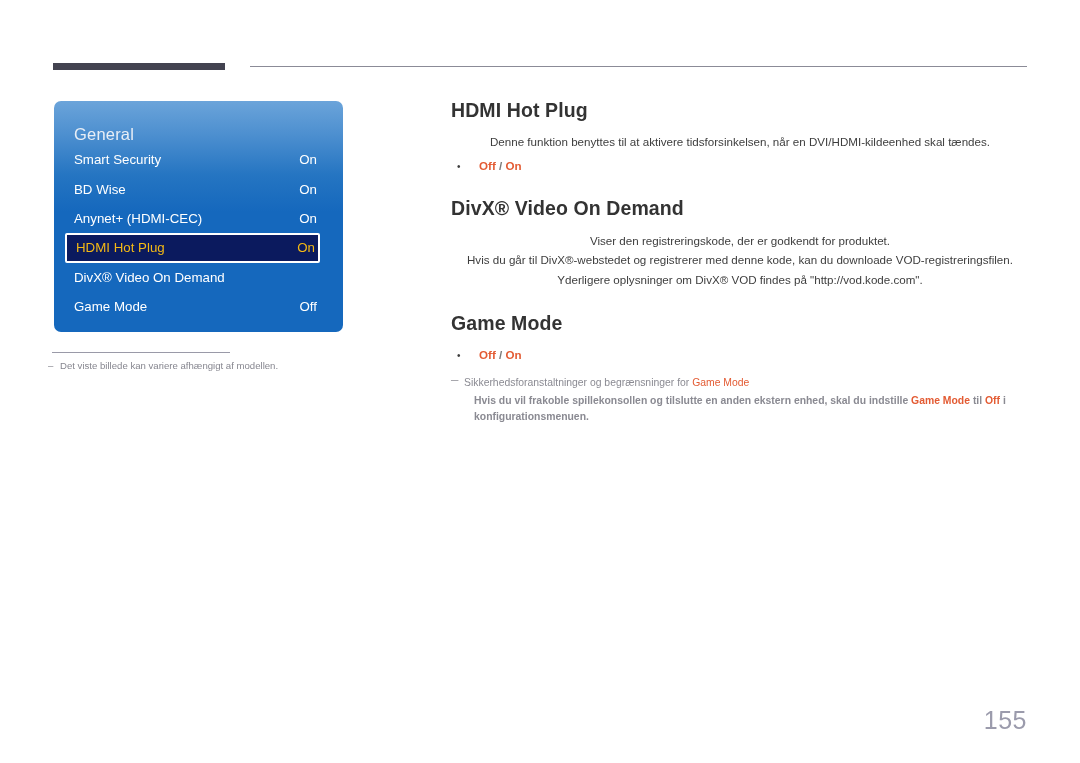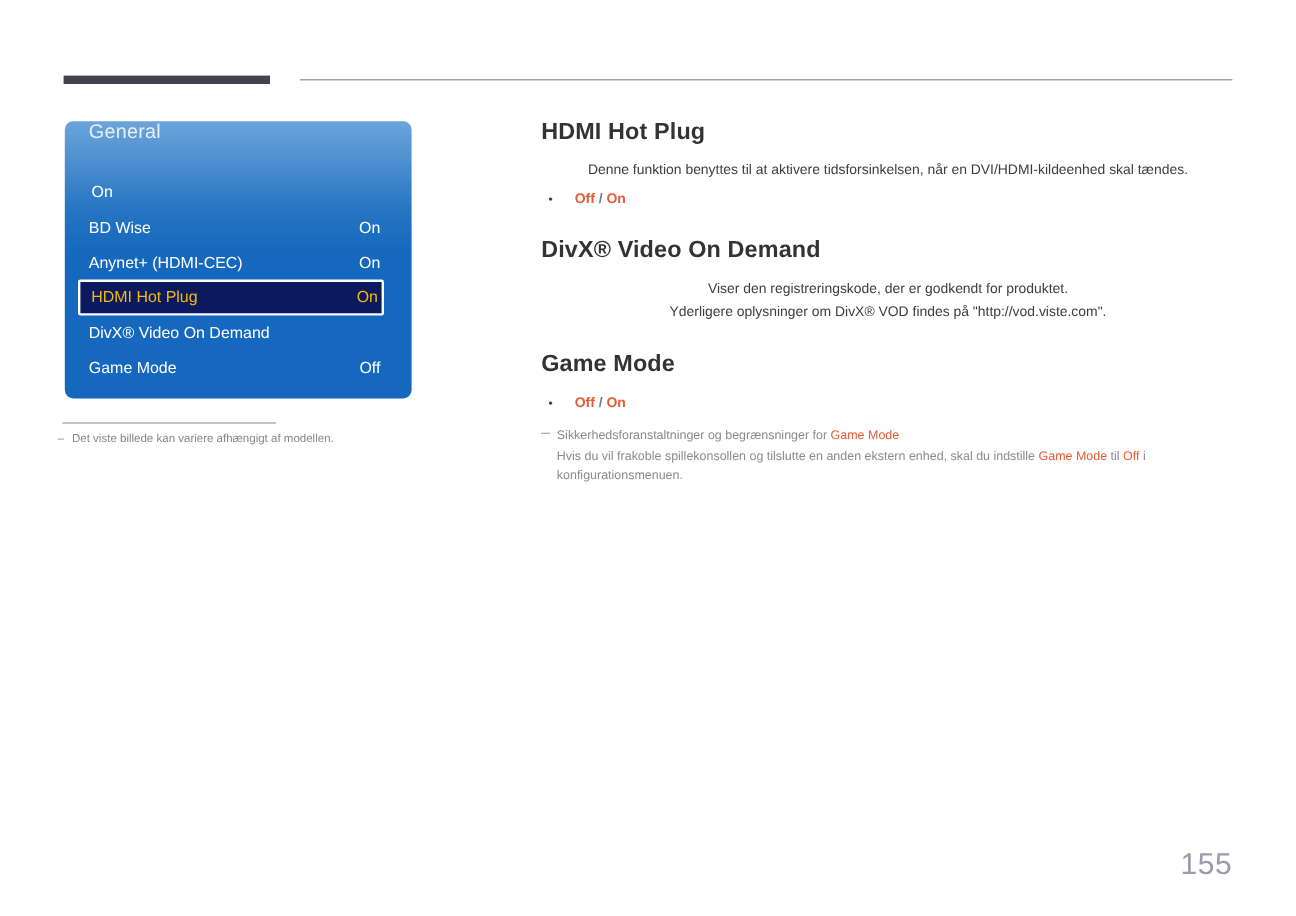--- a/index.html
+++ b/index.html
@@ -54,21 +54,21 @@
                 #4e90d0 14%,
                 #2575c2 32%,
                 #1568bd 48%,
                 #1568bd 100%);
     box-shadow: 0 0 0 0 rgba(0,0,0,0);
     overflow: hidden;
   }
   .osd-title {
     position: absolute;
     left: 20px;
-    top: 0;
+    top: 24px;
     font-size: 16.5px;
     color: #e8eef6;
     letter-spacing: .2px;
   }
   .osd-rows {
     position: absolute;
     left: 0;
     top: 44px;
     width: 100%;
   }
@@ -189,25 +189,26 @@
     line-height: 1.5;
   }
   .caution-dash {
     flex: 0 0 auto;
     width: 13px;
     color: #8a8a92;
     font-size: 10.4px;
     line-height: 1.1;
   }
   .caution-body {
-    margin: 2px 0 0 13px;
+    margin: 2px 0 0 23px;
     font-size: 10.4px;
     color: #8a8a92;
     line-height: 1.52;
     max-width: 548px;
+    font-weight: bold;
   }
   .caution .hl { color: #e35b33; }
 
   
   .page-number {
     position: absolute;
     right: 53px;
     top: 706px;
     font-size: 25px;
     color: #9b9bac;
@@ -220,20 +221,21 @@
 <div class="page-header">
   <div class="bar-thick"></div>
   <div class="bar-thin"></div>
 </div>
 
 <div class="osd-panel">
   <div class="osd-title">General</div>
   <div class="osd-rows">
 
     <div class="osd-row">
+      <span class="label">Smart Security</span>
       <span class="value">On</span>
     </div>
 
     <div class="osd-row">
       <span class="label">BD Wise</span>
       <span class="value">On</span>
     </div>
 
     <div class="osd-row">
       <span class="label">Anynet+ (HDMI-CEC)</span>
@@ -273,21 +275,22 @@
     <p class="body-p">Denne funktion benyttes til at aktivere tidsforsinkelsen, når en DVI/HDMI-kildeenhed skal tændes.</p>
     <div class="bullet-row">
       <span class="bullet-dot">•</span>
       <span class="bullet-text"><span class="hl">Off</span><span class="sep"> / </span><span class="hl">On</span></span>
     </div>
   </div>
 
   <div class="sec-block">
     <h2 class="sec-h">DivX® Video On Demand</h2>
     <p class="body-p">Viser den registreringskode, der er godkendt for produktet.</p>
-    <p class="body-p">Yderligere oplysninger om DivX® VOD findes på "http://vod.viste.com".</p>
+    <p class="body-p">Hvis du går til DivX®-webstedet og registrerer med denne kode, kan du downloade VOD-registreringsfilen.</p>
+    <p class="body-p">Yderligere oplysninger om DivX® VOD findes på "http://vod.kode.com".</p>
   </div>
 
   <div class="sec-block last">
     <h2 class="sec-h">Game Mode</h2>
     <div class="bullet-row">
       <span class="bullet-dot">•</span>
       <span class="bullet-text"><span class="hl">Off</span><span class="sep"> / </span><span class="hl">On</span></span>
     </div>
 
     <div class="caution">

